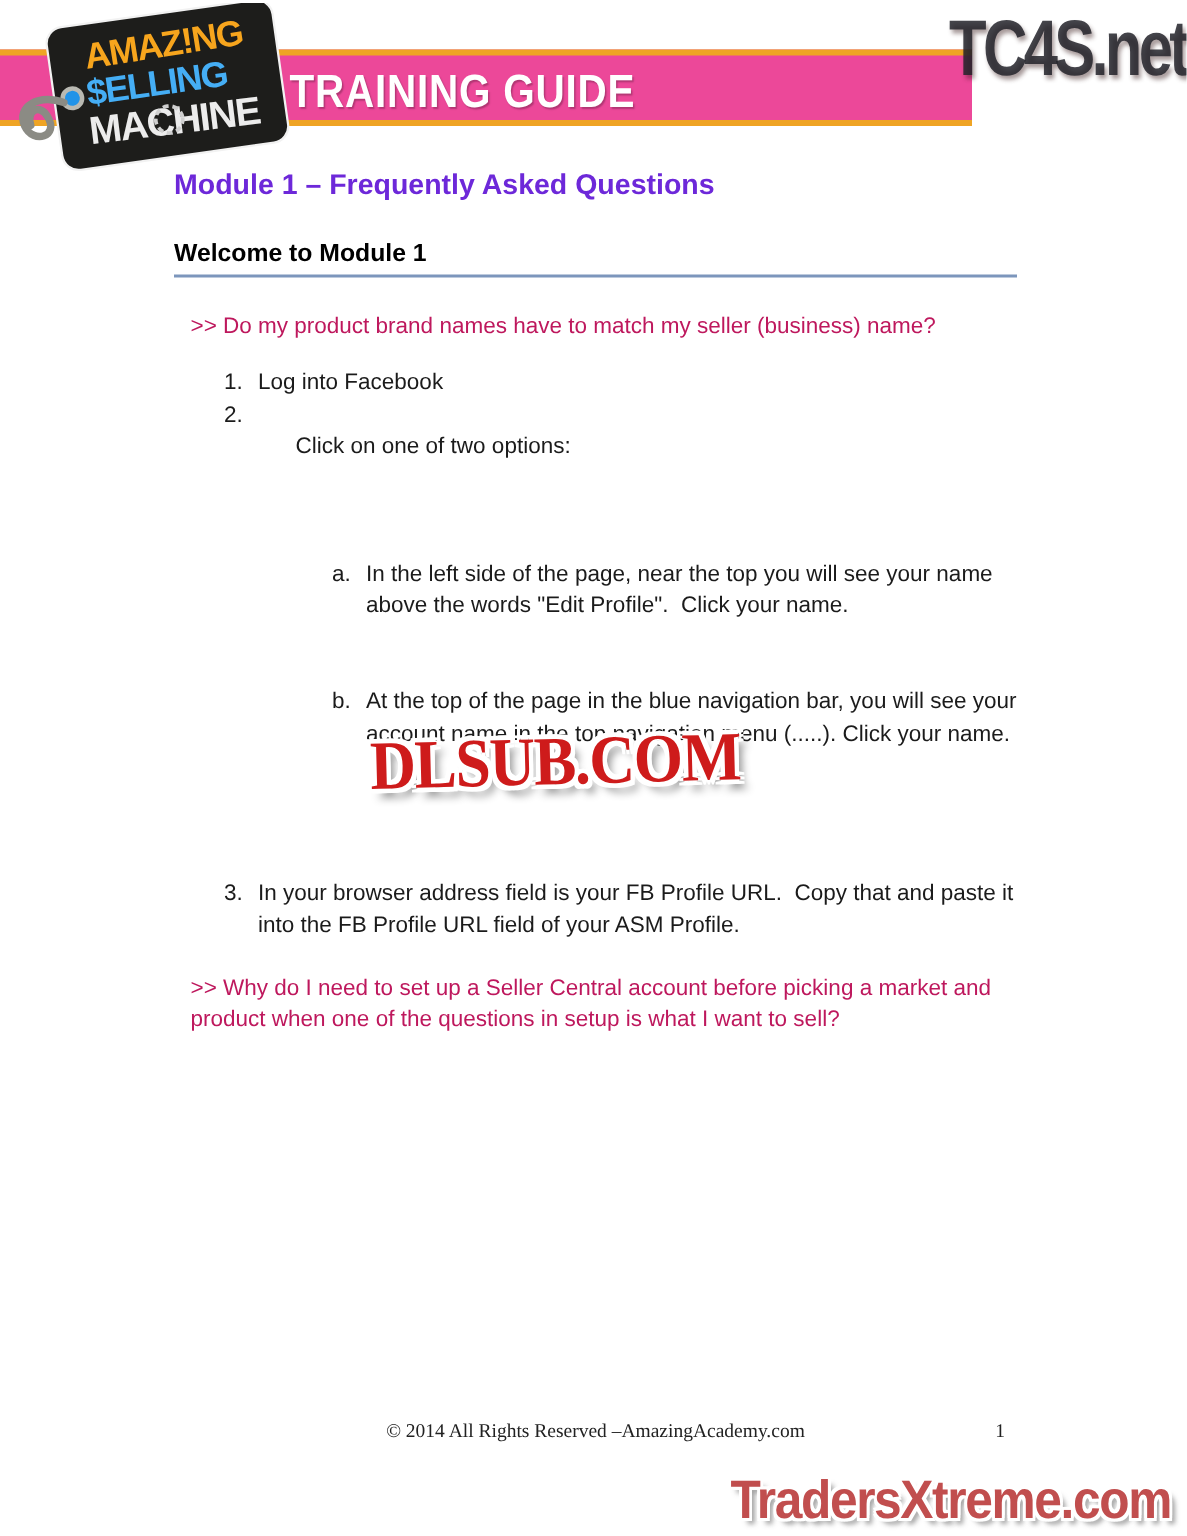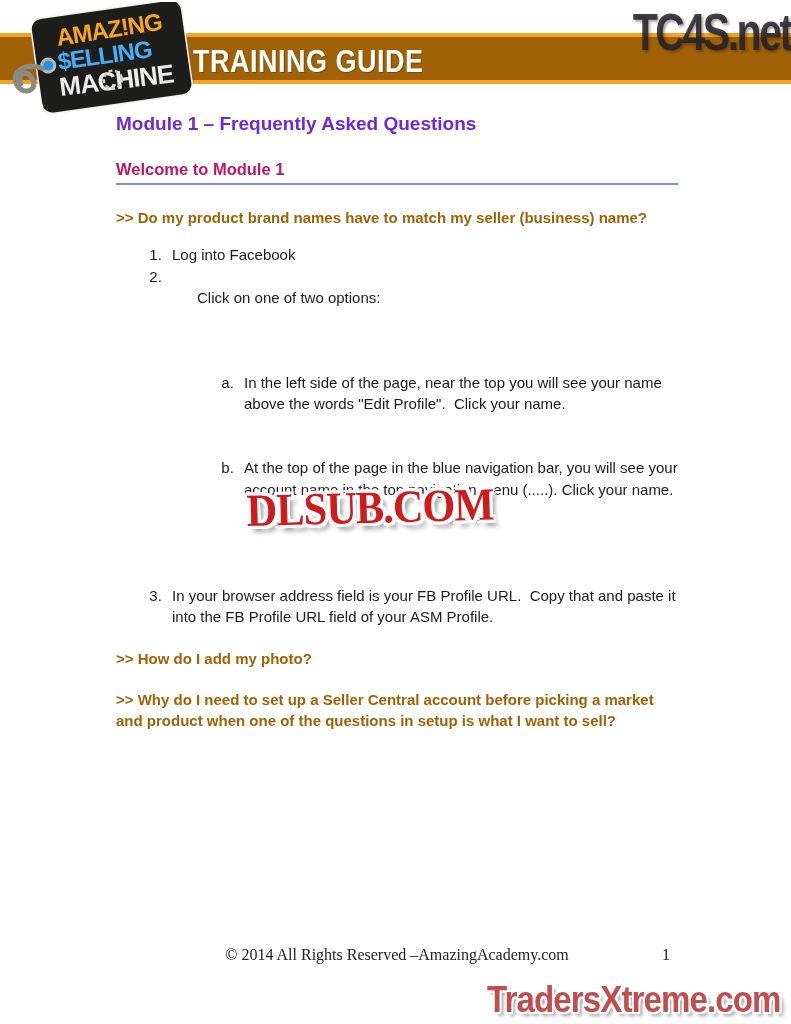--- a/index.html
+++ b/index.html
@@ -5,22 +5,22 @@
   * { margin:0; padding:0; box-sizing:border-box; }
   html,body { width:791px; height:1024px; }
   body {
     position:relative; overflow:hidden; background:#ffffff;
     font-family:"Liberation Sans","DejaVu Sans",sans-serif;
     color:#1b1b1b;
   }
 
   
   .banner {
-    position:absolute; top:33px; left:0; width:791px; height:51px;
-    background:#a16207;
+    position:absolute; top:33px; left:0; width:648px; height:51px;
+    background:#ec4899;
     border-top:4px solid #efa424; border-bottom:4px solid #efa424;
     z-index:1;
   }
   .banner-title {
     position:absolute; left:193px; top:7px;
     font-size:27px; font-weight:bold; color:#ffffff;
     letter-spacing:0.5px; transform:scaleY(1.15); transform-origin:left top;
     text-shadow:1px 1px 1px rgba(0,0,0,0.25);
     white-space:nowrap;
   }
@@ -39,25 +39,25 @@
   .content {
     position:absolute; left:116px; top:112px; width:562px;
     font-size:15px; line-height:21.3px;
   }
   .content p, .content li { white-space:pre-wrap; }
   h1.doc-title {
     font-size:19px; line-height:23px; font-weight:bold; color:#6d28d9;
     margin-bottom:24px;
   }
   h2.doc-heading {
-    font-size:16.5px; line-height:20px; font-weight:bold; color:#be185d;
+    font-size:16.5px; line-height:20px; font-weight:bold; color:#000000;
     border-bottom:2px solid #7c96bc; padding-bottom:4px;
     margin-top:24px; margin-bottom:22px;
   }
-  p.question { font-weight:bold; color:#a16207; margin:20px 0 14px 0; }
+  p.question { font-weight:normal; color:#be185d; margin:20px 0 14px 11px; }
   p.answer, p.plain { margin:14px 0; }
   ol.num { margin:16px 0 14px 0; padding-left:50px; list-style:decimal outside; }
   ol.alpha { margin:0; padding-left:66px; list-style:lower-alpha outside; }
   ol.num > li, ol.alpha > li { padding-left:6px; }
 
   
   .wm-dlsub {
     position:absolute; left:246px; top:484px; z-index:5;
     font-family:"Liberation Serif","DejaVu Serif",serif;
     font-size:46px; font-weight:bold; letter-spacing:-1px;
@@ -78,21 +78,21 @@
       -2px -2px 0 #fff, 2px -2px 0 #fff, -2px 2px 0 #fff, 2px 2px 0 #fff,
       0 -2px 0 #fff, 0 2px 0 #fff, -2px 0 0 #fff, 2px 0 0 #fff,
       4px 4px 4px rgba(80,80,80,0.55);
     white-space:nowrap;
   }
 
   
   .page-footer {
     position:absolute; left:116px; top:946px; width:562px;
     font-family:"Liberation Serif","DejaVu Serif",serif;
-    font-size:16px; color:#222;
+    font-size:13px; color:#222;
   }
   .footer-copyright { display:block; text-align:center; }
   .footer-pagenum { position:absolute; right:8px; top:0; }
 </style>
 </head>
 <body>
 
 <div class="banner">
   <span class="banner-title">TRAINING GUIDE</span>
 </div>
@@ -130,21 +130,20 @@
     <li>
       <span>Click on one of two options:</span>
       <ol class="alpha">
         <li>In the left side of the page, near the top you will see your name above the words "Edit Profile".  Click your name.</li>
         <li>At the top of the page in the blue navigation bar, you will see your account name in the top navigation menu (.....). Click your name.</li>
       </ol>
     </li>
     <li>In your browser address field is your FB Profile URL.  Copy that and paste it into the FB Profile URL field of your ASM Profile.</li>
   </ol>
 
-  <p class="question">&gt;&gt; How do I add my photo?</p>
 
 
   <p class="question">&gt;&gt; Why do I need to set up a Seller Central account before picking a market and product when one of the questions in setup is what I want to sell?</p>
 
 </main>
 
 <div class="wm-dlsub">DLSUB.COM</div>
 
 <footer class="page-footer">
   <span class="footer-copyright">© 2014 All Rights Reserved –AmazingAcademy.com</span>

